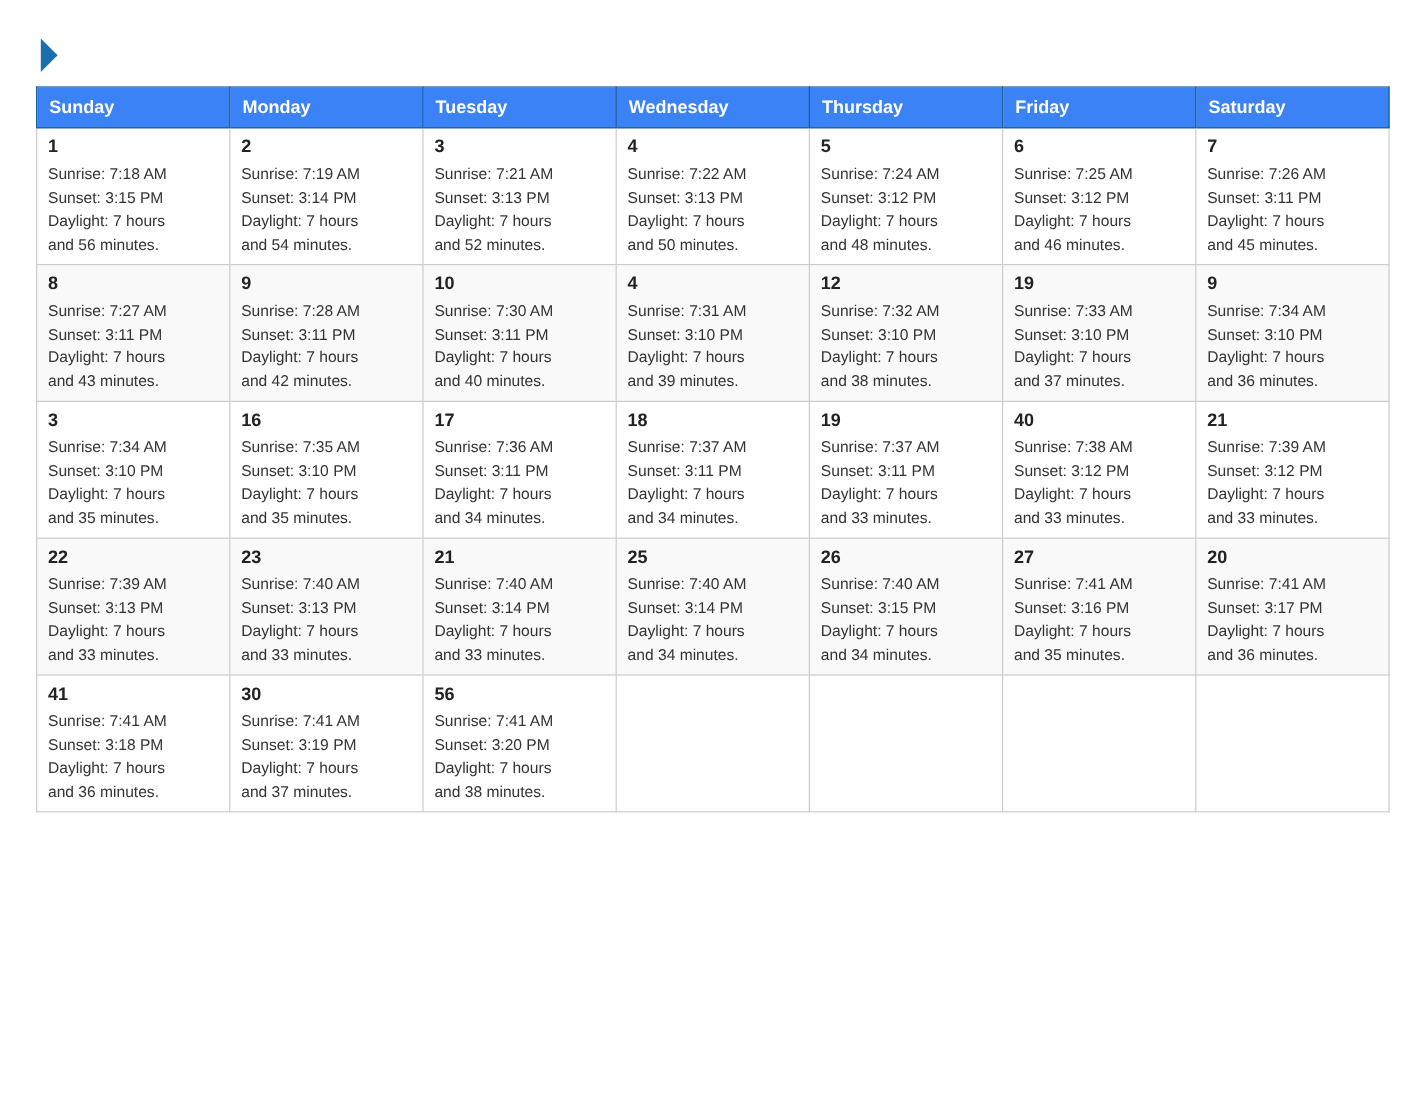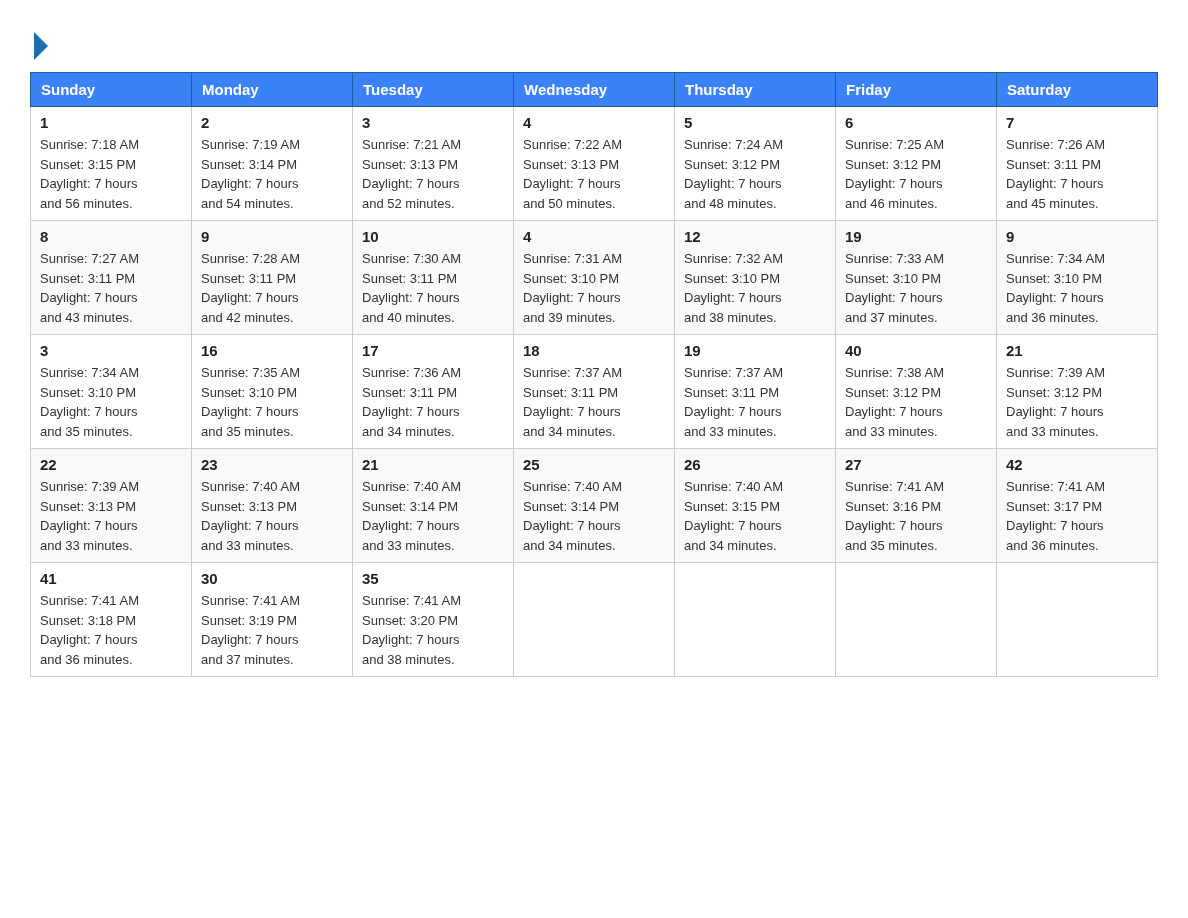--- a/index.html
+++ b/index.html
@@ -379,21 +379,21 @@
         <td>
         <span class="day-number">27</span>
         <div class="day-info">
           Sunrise: 7:41 AM<br>
           Sunset: 3:16 PM<br>
           Daylight: 7 hours<br>
           and 35 minutes.
         </div>
       </td>
         <td>
-        <span class="day-number">42</span>
+        <span class="day-number">20</span>
         <div class="day-info">
           Sunrise: 7:41 AM<br>
           Sunset: 3:17 PM<br>
           Daylight: 7 hours<br>
           and 36 minutes.
         </div>
       </td>
       </tr>
       <tr>
         <td>
@@ -408,21 +408,21 @@
         <td>
         <span class="day-number">30</span>
         <div class="day-info">
           Sunrise: 7:41 AM<br>
           Sunset: 3:19 PM<br>
           Daylight: 7 hours<br>
           and 37 minutes.
         </div>
       </td>
         <td>
-        <span class="day-number">35</span>
+        <span class="day-number">56</span>
         <div class="day-info">
           Sunrise: 7:41 AM<br>
           Sunset: 3:20 PM<br>
           Daylight: 7 hours<br>
           and 38 minutes.
         </div>
       </td>
         <td class="empty-cell"></td>
         <td class="empty-cell"></td>
         <td class="empty-cell"></td>

